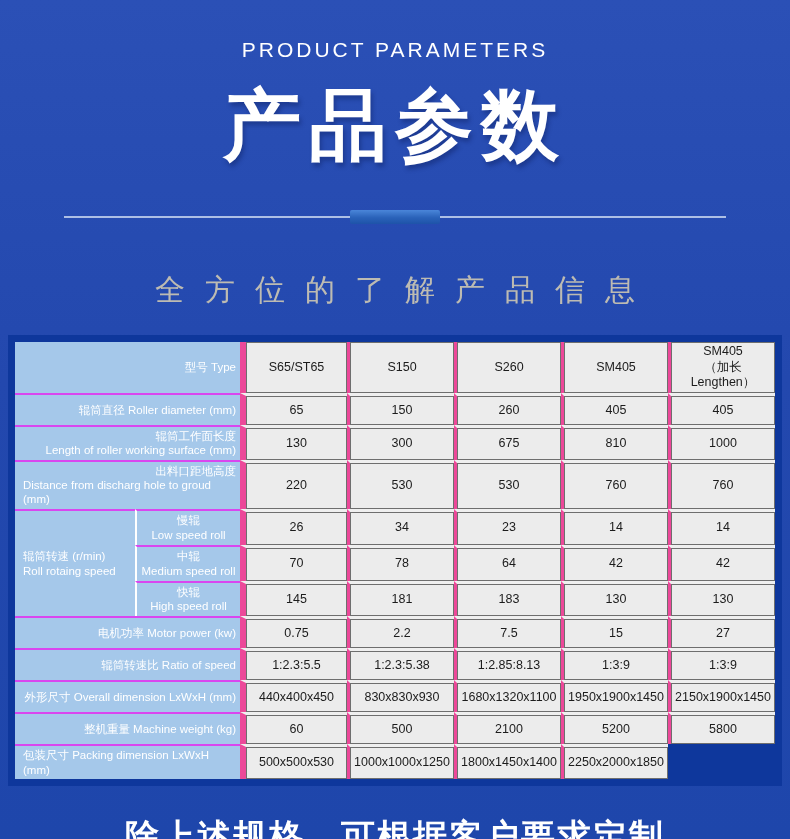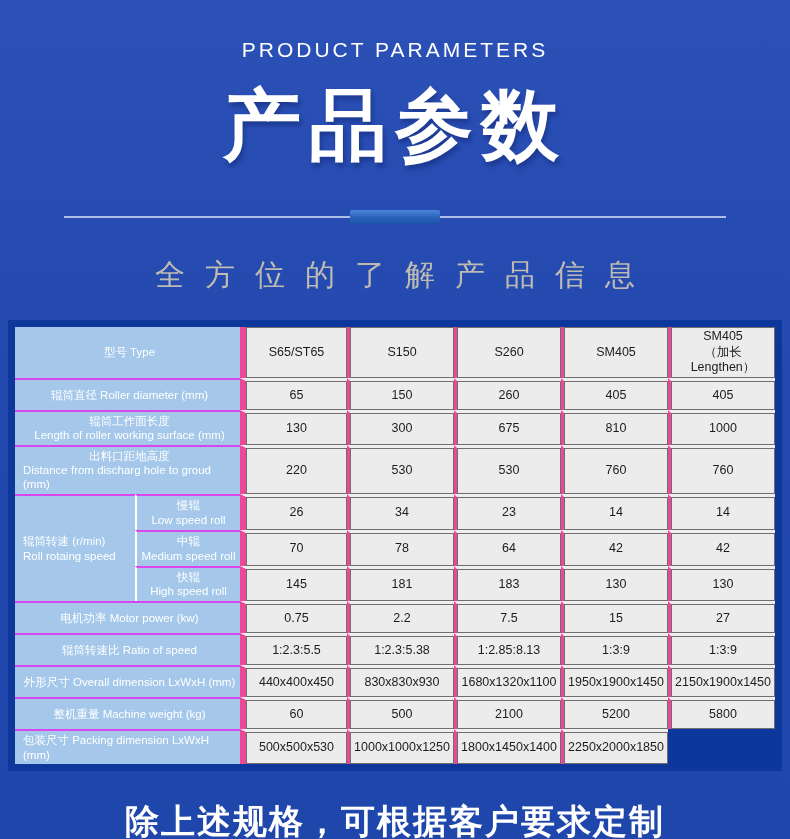--- a/index.html
+++ b/index.html
@@ -20,36 +20,36 @@
   .divider { position:relative; height:14px; margin:46px 64px 0 64px; }
   .divider-line {
     position:absolute; left:0; right:0; top:6px; height:2px; background:#ADBFE5;
   }
   .divider-accent {
     position:absolute; left:50%; top:0; transform:translateX(-50%);
     width:90px; height:14px; border-radius:2px;
     background:linear-gradient(180deg,#4A86D9 0%, #2A62B9 55%, #1E53A9 100%);
   }
   .tagline {
-    margin-top:31px; text-align:center; color:#BDBBB2;
+    margin-top:46px; text-align:center; color:#BDBBB2;
     font-size:30px; letter-spacing:20px; padding-left:20px; font-weight:400;
   }
   
   .ptable-wrap { margin:24px 8px 0 8px; }
   .ptable {
     display:grid;
     grid-template-columns:120px 105px repeat(5, 1fr);
     grid-auto-rows:minmax(32px, auto);
     background:#0E379C;
     border:7px solid #0E379C;
   }
   .lblcell {
     grid-column:span 2;
     background:#A5C8EA; color:#FFFFFF;
-    display:flex; flex-direction:column; justify-content:center; align-items:center;
+    display:flex; flex-direction:column; justify-content:center; align-items:flex-end;
     padding:2px 4px 2px 8px; font-size:11.5px; line-height:1.25; text-align:left;
   }
   .mainlbl {
     grid-row:span 3;
     background:#A5C8EA; color:#FFFFFF;
     display:flex; flex-direction:column; justify-content:center; align-items:flex-start;
     padding:2px 4px 2px 8px; font-size:11.5px; line-height:1.3;
   }
   .sublbl {
     background:#A5C8EA; color:#FFFFFF;

